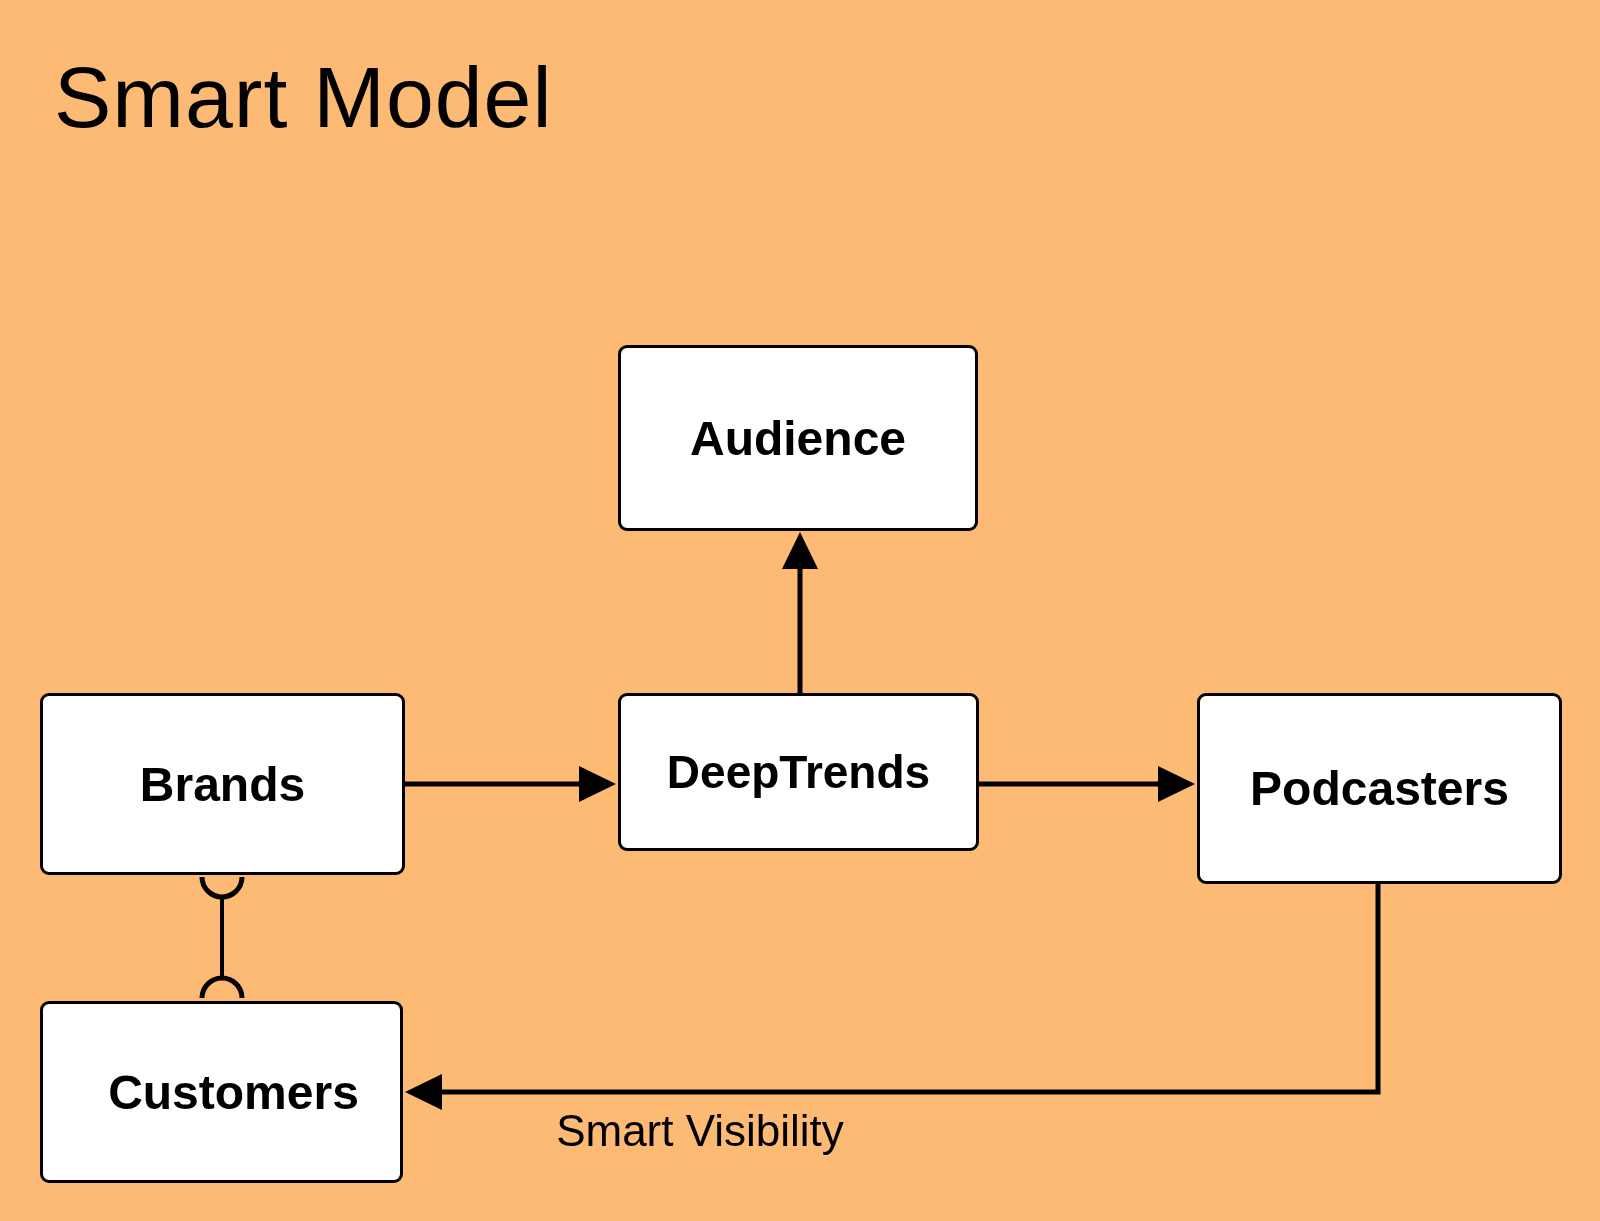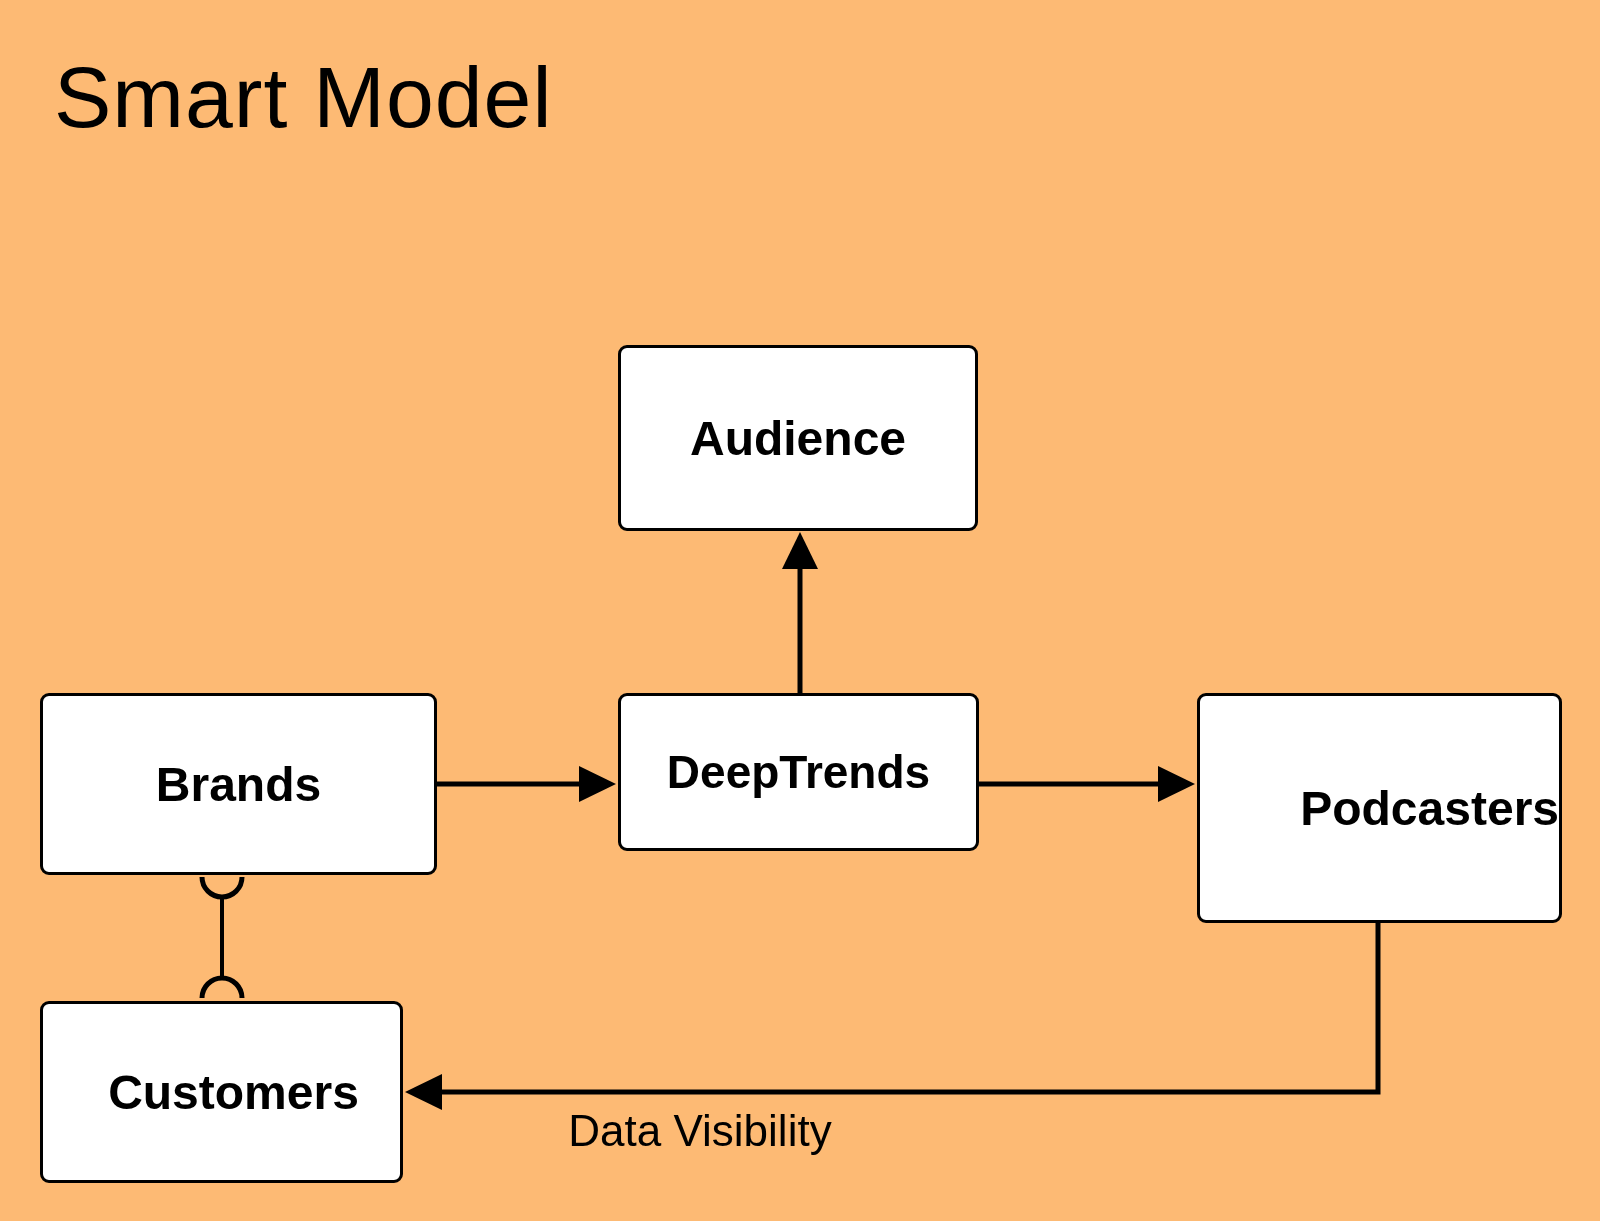--- a/index.html
+++ b/index.html
@@ -41,23 +41,23 @@
     border-radius: 9px;
     display: flex;
     align-items: center;
     justify-content: center;
     font-size: 48px;
     font-weight: 700;
     color: #000000;
     text-align: center;
   }
   .node-audience   { left: 618px; top: 345px; width: 360px; height: 186px; }
-  .node-brands     { left:  40px; top: 693px; width: 397px; height: 182px; }
+  .node-brands     { left:  40px; top: 693px; width: 365px; height: 182px; }
   .node-deeptrends { left: 618px; top: 693px; width: 361px; height: 158px; font-weight: 700; font-size: 46px; }
-  .node-podcasters { left: 1197px; top: 693px; width: 365px; height: 230px; justify-content: flex-end; }
+  .node-podcasters { left: 1197px; top: 693px; width: 365px; height: 191px; }
   .node-customers  { left:  40px; top: 1001px; width: 363px; height: 182px; padding-left: 24px; }
   .edge-label {
     position: absolute;
     left: 450px;
     top: 1106px;
     width: 500px;
     text-align: center;
     font-size: 44px;
     font-weight: 400;
     color: #000000;
@@ -113,15 +113,15 @@
   </div>
 
   <div class="node node-podcasters">
     <span>Podcasters</span>
   </div>
 
   <div class="node node-customers">
     <span>Customers</span>
   </div>
 
-  <div class="edge-label">Data Visibility</div>
+  <div class="edge-label">Smart Visibility</div>
 
 </div>
 
 </body></html>

